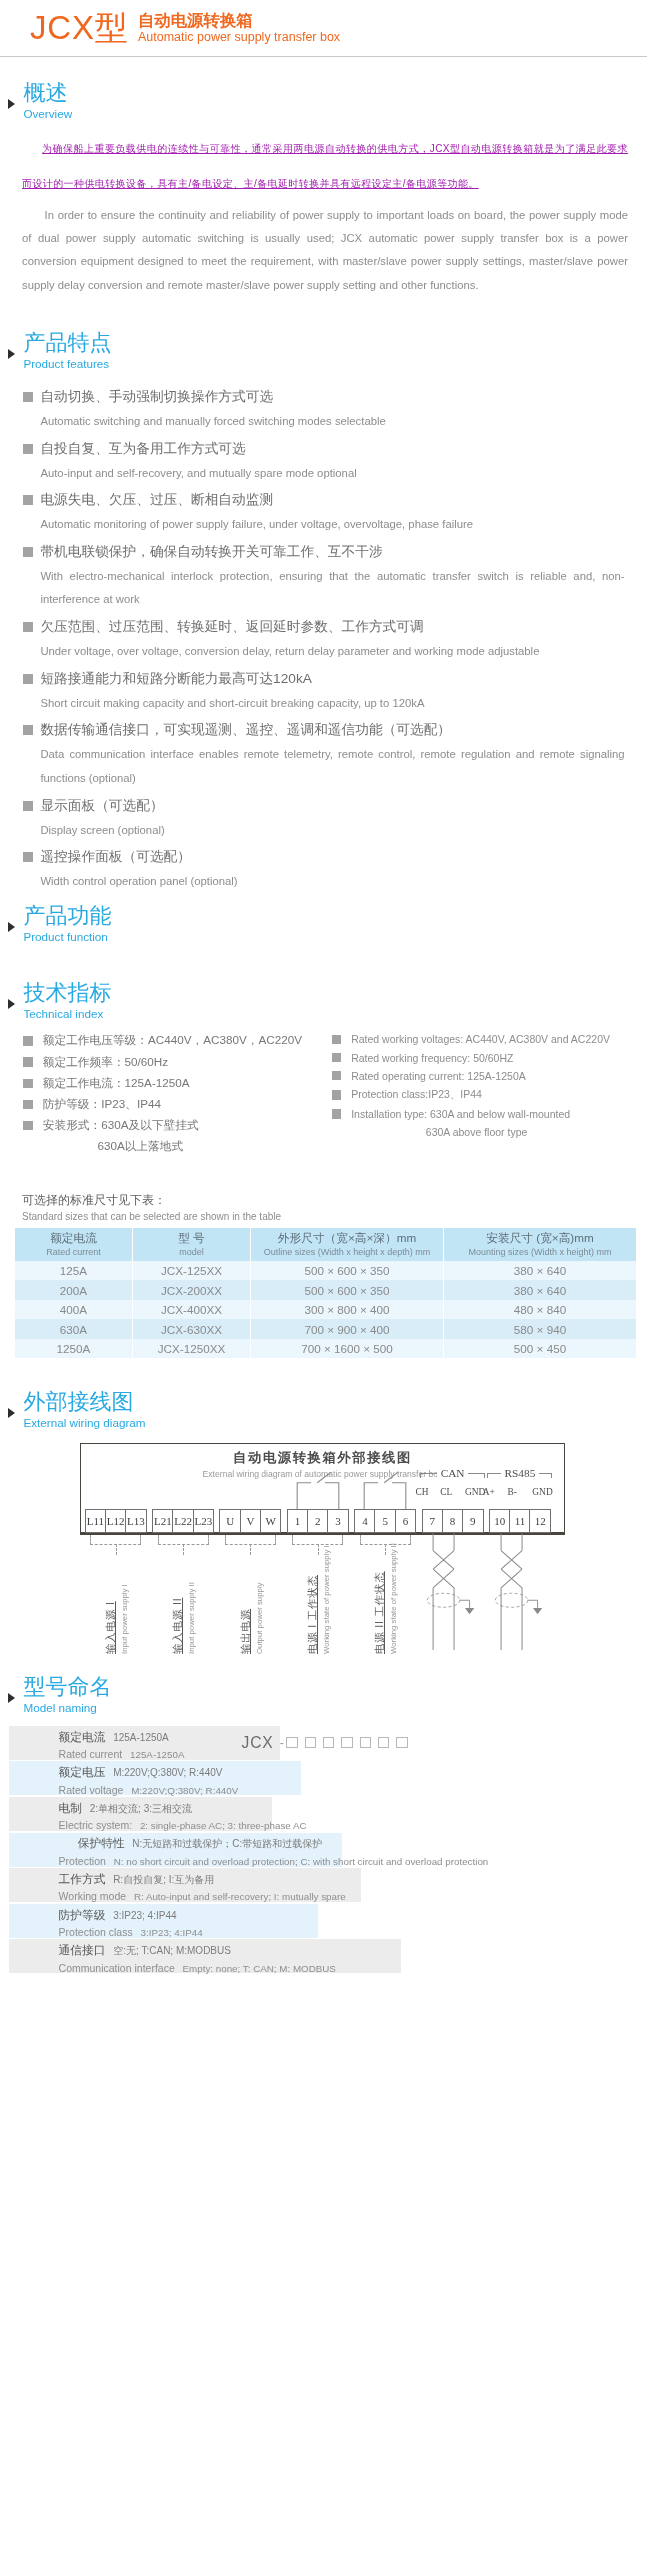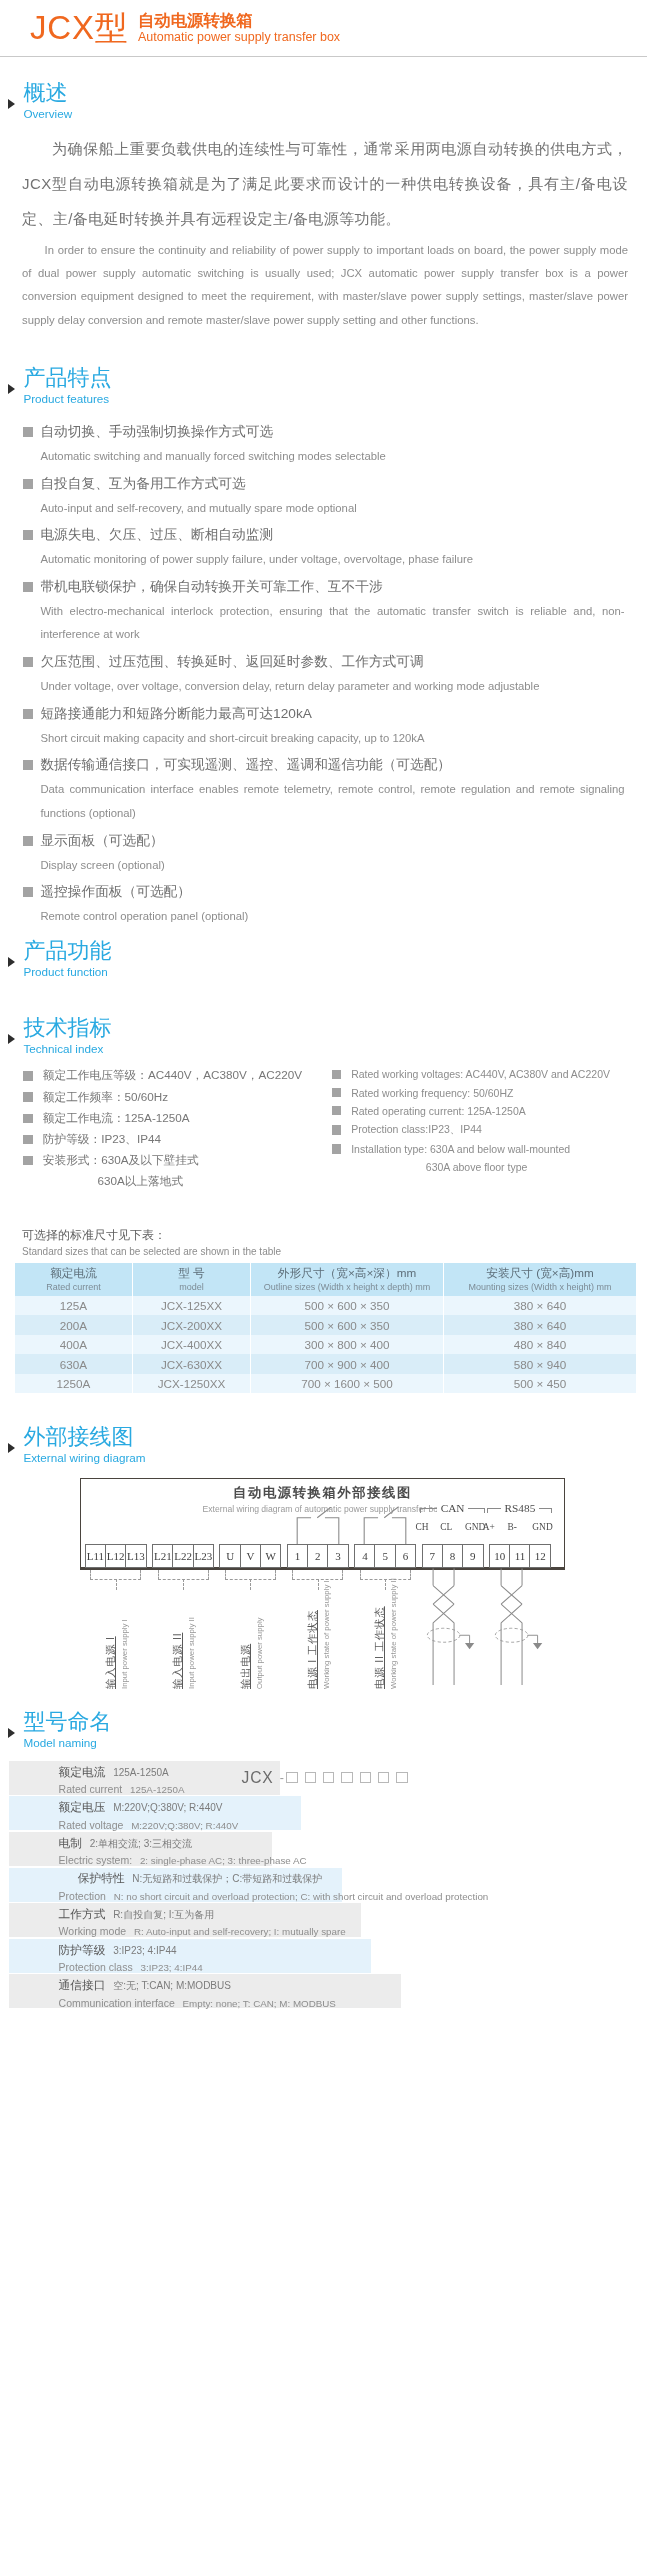--- a/index.html
+++ b/index.html
@@ -11,21 +11,21 @@
   .title-sub .cn{color:#f0681f;font-size:16.4px;font-weight:bold;line-height:19px;}
   .title-sub .en{color:#f0681f;font-size:12.5px;line-height:15.6px;}
   hr.top{border:none;border-top:0.8px solid #c9c9c9;margin:0;}
   
   .sec-head{display:flex;align-items:center;gap:8.6px;margin-left:7.8px;}
   .tri{width:0;height:0;border-left:7.8px solid #2e2e2e;border-top:5.5px solid transparent;border-bottom:5.5px solid transparent;margin-top:7px;flex:none;}
   .sh-text .cn{color:#29a9e1;font-size:22px;line-height:26px;}
   .sh-text .en{color:#29a9e1;font-size:11.7px;line-height:15px;}
   
   .ov{margin-top:23.4px;}
-  .ov-cn{margin:9.4px 20px 0 22px;font-size:15px;line-height:35px;color:#737373;text-align:justify;text-indent:2em;letter-spacing:0.4px;}
+  .ov-cn{margin:9.4px 20px 0 22px;font-size:10px;line-height:35px;color:#a21caf;text-align:justify;text-indent:2em;letter-spacing:0.4px;text-decoration:underline;}
   .ov-en{margin:3.1px 20px 0 22px;font-size:11.3px;line-height:23.4px;color:#8d8d8d;text-align:justify;text-indent:2em;}
   
   .feat-sec{margin-top:33px;}
   .feat-list{margin:12.5px 23.4px 0 23.4px;}
   .feat{margin-bottom:2.3px;}
   .feat-cn{display:flex;align-items:center;gap:7px;font-size:13.7px;color:#6e6e6e;height:26px;}
   .sq{width:10px;height:10px;background:#a3a3a3;flex:none;}
   .feat-en{margin-left:17px;font-size:11.3px;line-height:23.4px;color:#8d8d8d;text-align:justify;}
   
   .func-sec{margin-top:9.4px;}
@@ -186,21 +186,21 @@
           <span class="sq"></span>
           <span>显示面板（可选配）</span>
         </div>
       <div class="feat-en">Display screen (optional)</div>
     </div>
       <div class="feat base">
       <div class="feat-cn">
           <span class="sq"></span>
           <span>遥控操作面板（可选配）</span>
         </div>
-      <div class="feat-en">Remote control operation panel (optional)</div>
+      <div class="feat-en">Width control operation panel (optional)</div>
     </div>
     </div>
 </section>
 
 <section class="func-sec">
   <div class="sec-head">
     <span class="tri"></span>
     <div class="sh-text">
       <div class="cn">产品功能</div>
       <div class="en">Product function</div>
@@ -607,21 +607,21 @@
         </div>
       </div>
         <div class="nrow alt" style="width: 352px;">
         <div class="cnline">
           <span class="cnl">工作方式</span><span class="cnv">R:自投自复; I:互为备用</span>
         </div>
         <div class="enline">
           <span class="enl">Working mode</span><span class="env">R: Auto-input and self-recovery; I: mutually spare</span>
         </div>
       </div>
-        <div class="nrow base" style="width: 362px;">
+        <div class="nrow base" style="width: 309px;">
         <div class="cnline">
           <span class="cnl">防护等级</span><span class="cnv">3:IP23; 4:IP44</span>
         </div>
         <div class="enline">
           <span class="enl">Protection class</span><span class="env">3:IP23; 4:IP44</span>
         </div>
       </div>
         <div class="nrow alt" style="width: 392px;">
         <div class="cnline">
           <span class="cnl">通信接口</span><span class="cnv">空:无; T:CAN; M:MODBUS</span>

